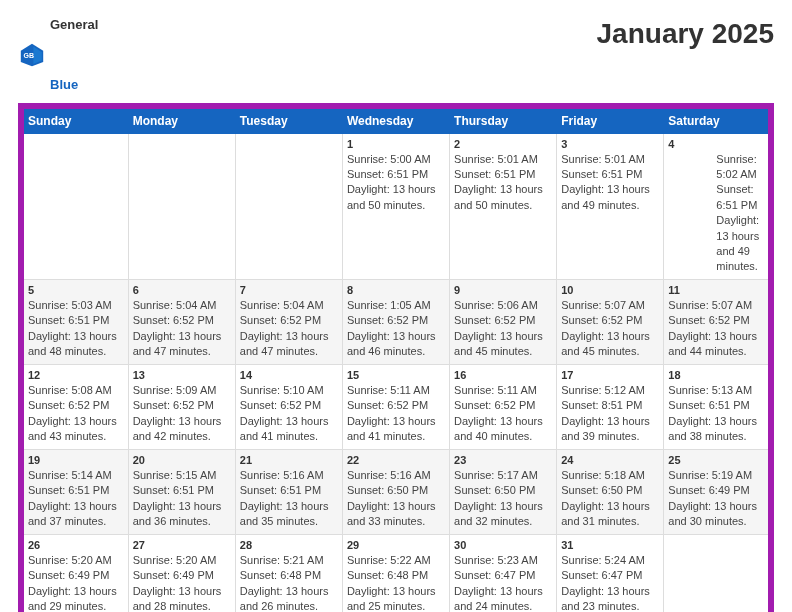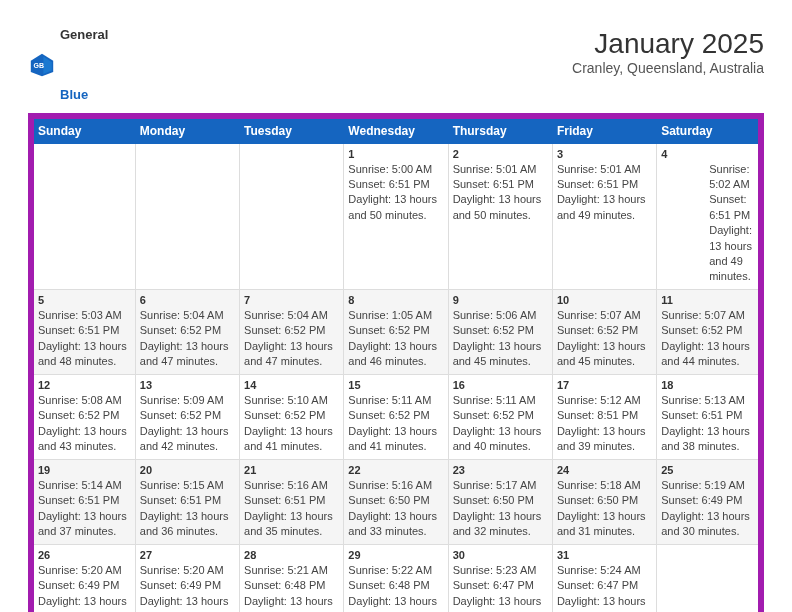--- a/index.html
+++ b/index.html
@@ -6,21 +6,21 @@
     body {
       font-family: Arial, sans-serif;
       background: #fff;
       width: 792px;
       height: 612px;
       overflow: hidden;
     }
     .page {
       width: 792px;
       height: 612px;
-      padding: 28px;
+      padding: 18px;
       display: flex;
       flex-direction: column;
     }
     .header {
       display: flex;
       align-items: flex-start;
       justify-content: space-between;
       margin-bottom: 10px;
     }
     .logo {
@@ -30,21 +30,21 @@
     }
     .logo-icon {
       width: 28px;
       height: 28px;
     }
     .title-block {
       text-align: right;
     }
     .month-title {
       font-size: 28px;
-      font-weight: normal;
+      font-weight: bold;
       color: #333;
     }
     .location {
       font-size: 14px;
       color: #555;
     }
     .calendar {
       flex: 1;
       border: 6px solid #a21caf;
       border-collapse: collapse;
@@ -99,21 +99,20 @@
         <div style="font-size:13px;font-weight:bold;color:#333;line-height:1.1;">
           <span>General</span>
         </div>
         <div style="font-size:13px;font-weight:bold;color:#1565c0;line-height:1.1;margin-top:46px;">
           <span>Blue</span>
         </div>
       </div>
     </div>
     <div class="title-block">
       <div class="month-title">January 2025</div>
-      <div class="location">Cranley, Queensland, Australia</div>
     </div>
   </div>
 
   <table class="calendar">
     <thead>
       <tr id="days-header">
           <th>Sunday</th>
           <th>Monday</th>
           <th>Tuesday</th>
           <th>Wednesday</th>

